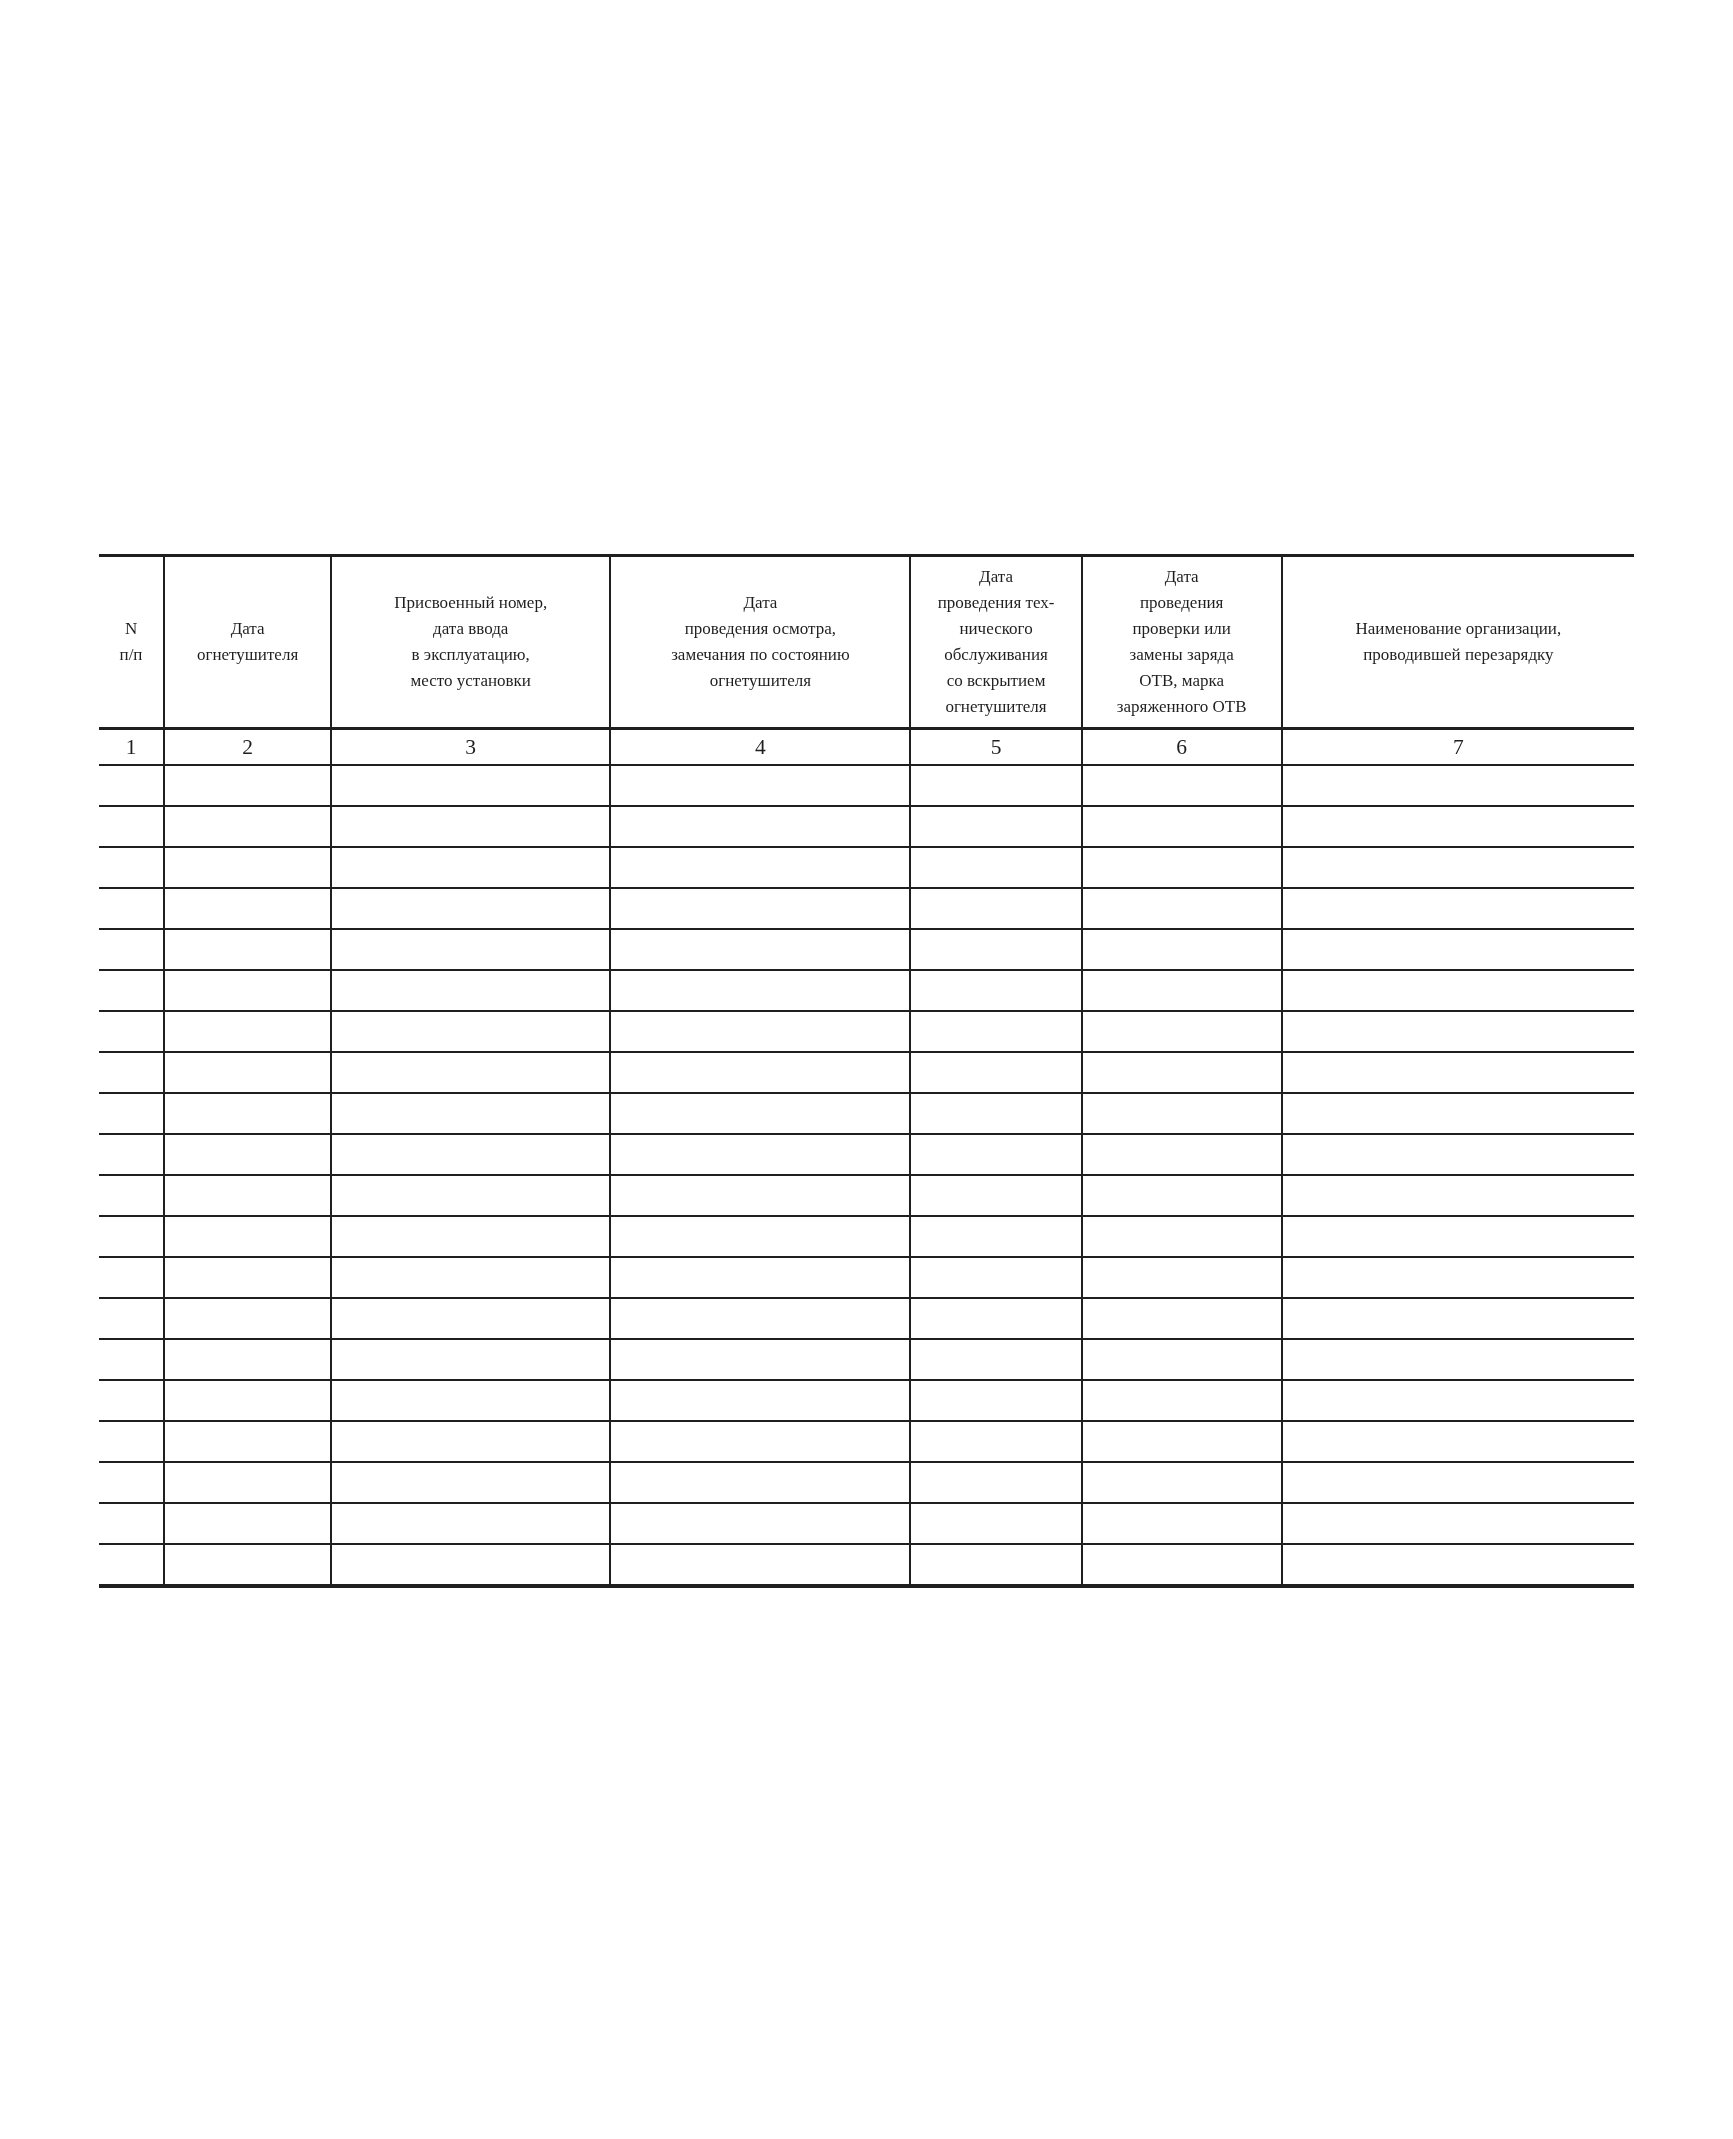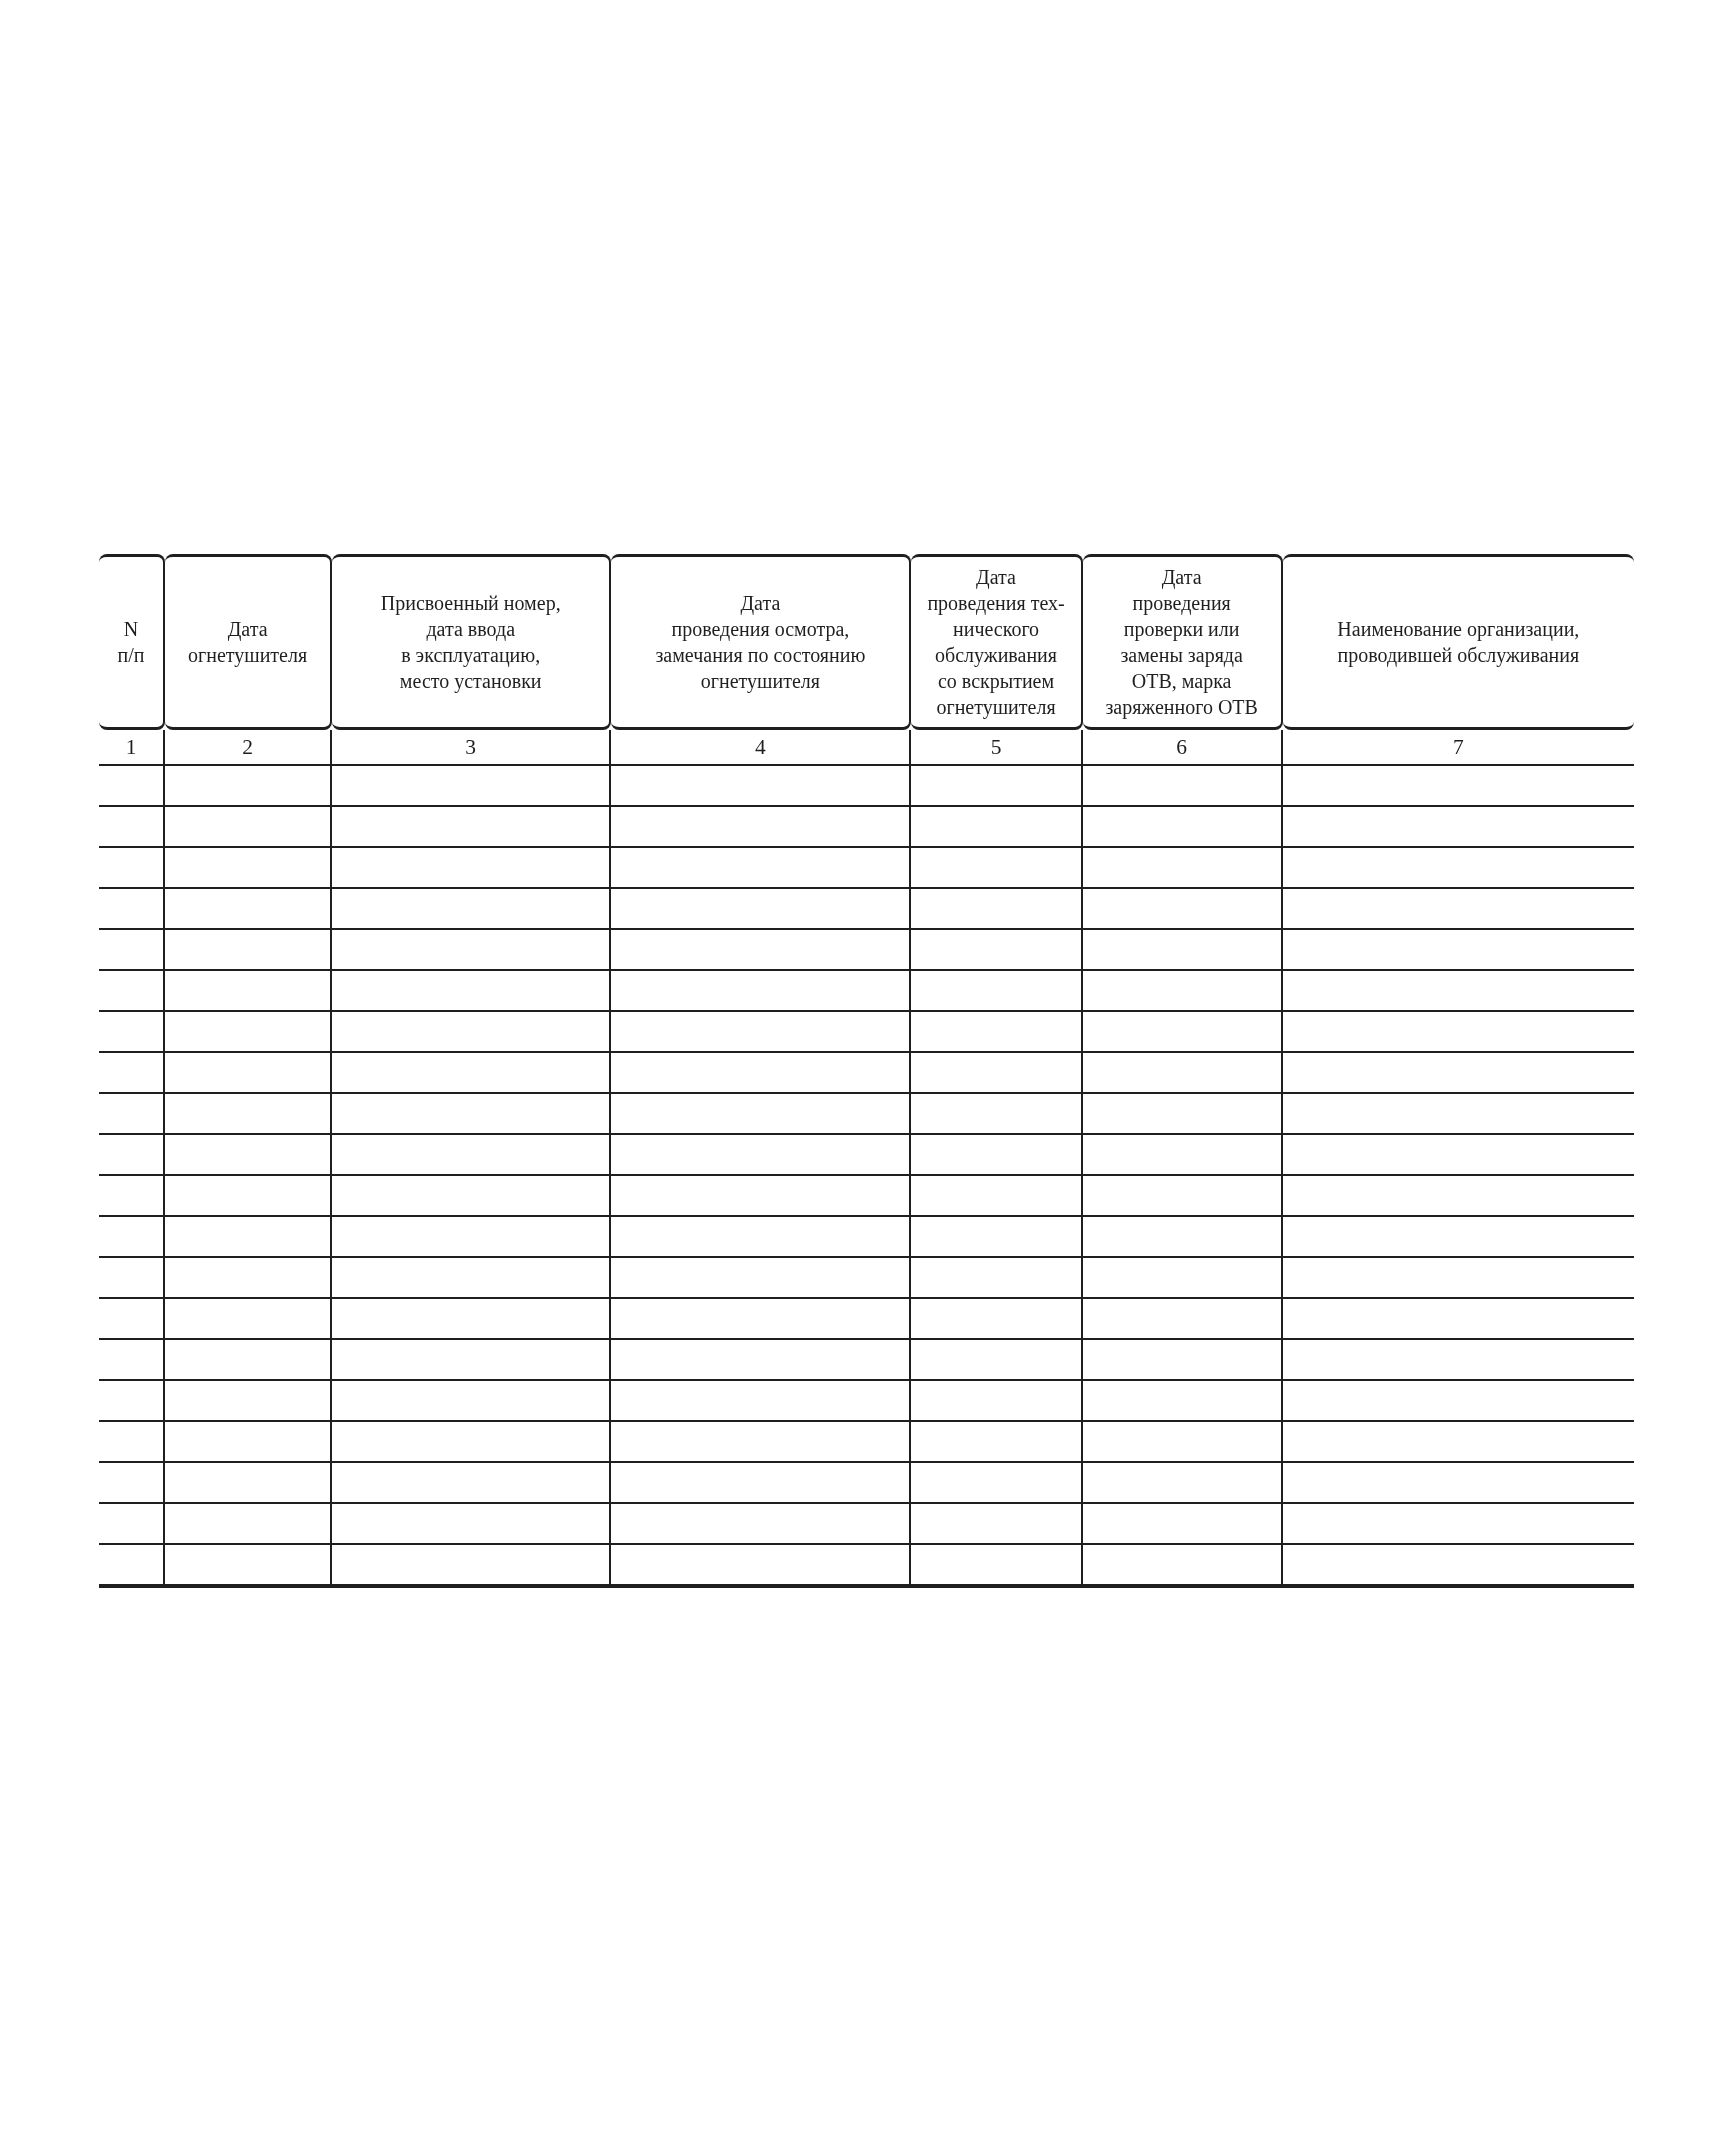--- a/index.html
+++ b/index.html
@@ -37,24 +37,23 @@
     overflow: hidden;
   }
   
   .vline {
     border-right: 2.2px solid var(--line, #1f1f1f);
   }
   tr.header-row th {
     height: 170px;
     border-top: 3.7px solid var(--line, #1f1f1f);
     border-bottom: 3px solid var(--line, #1f1f1f);
-    font-size: 20px;
+    font-size: 17px;
     line-height: 26px;
     white-space: pre-line;
-    border-radius: 8px;
   }
   tr.numbers-row td {
     height: 34px;
     border-bottom: 2.2px solid var(--line, #1f1f1f);
     font-size: 21.5px;
     line-height: 34px;
   }
   tbody.body-rows td {
     height: 39px;
     border-bottom: 2.2px solid var(--line, #1f1f1f);
@@ -97,21 +96,21 @@
 обслуживания
 со вскрытием
 огнетушителя</th>
           <th class="vline">Дата
 проведения
 проверки или
 замены заряда
 ОТВ, марка
 заряженного ОТВ</th>
           <th>Наименование организации,
-проводившей обслуживания</th>
+проводившей перезарядку</th>
         </tr>
       <tr class="numbers-row" id="numbers-row">
           <td class="vline">1</td>
           <td class="vline">2</td>
           <td class="vline">3</td>
           <td class="vline">4</td>
           <td class="vline">5</td>
           <td class="vline">6</td>
           <td>7</td>
         </tr>

